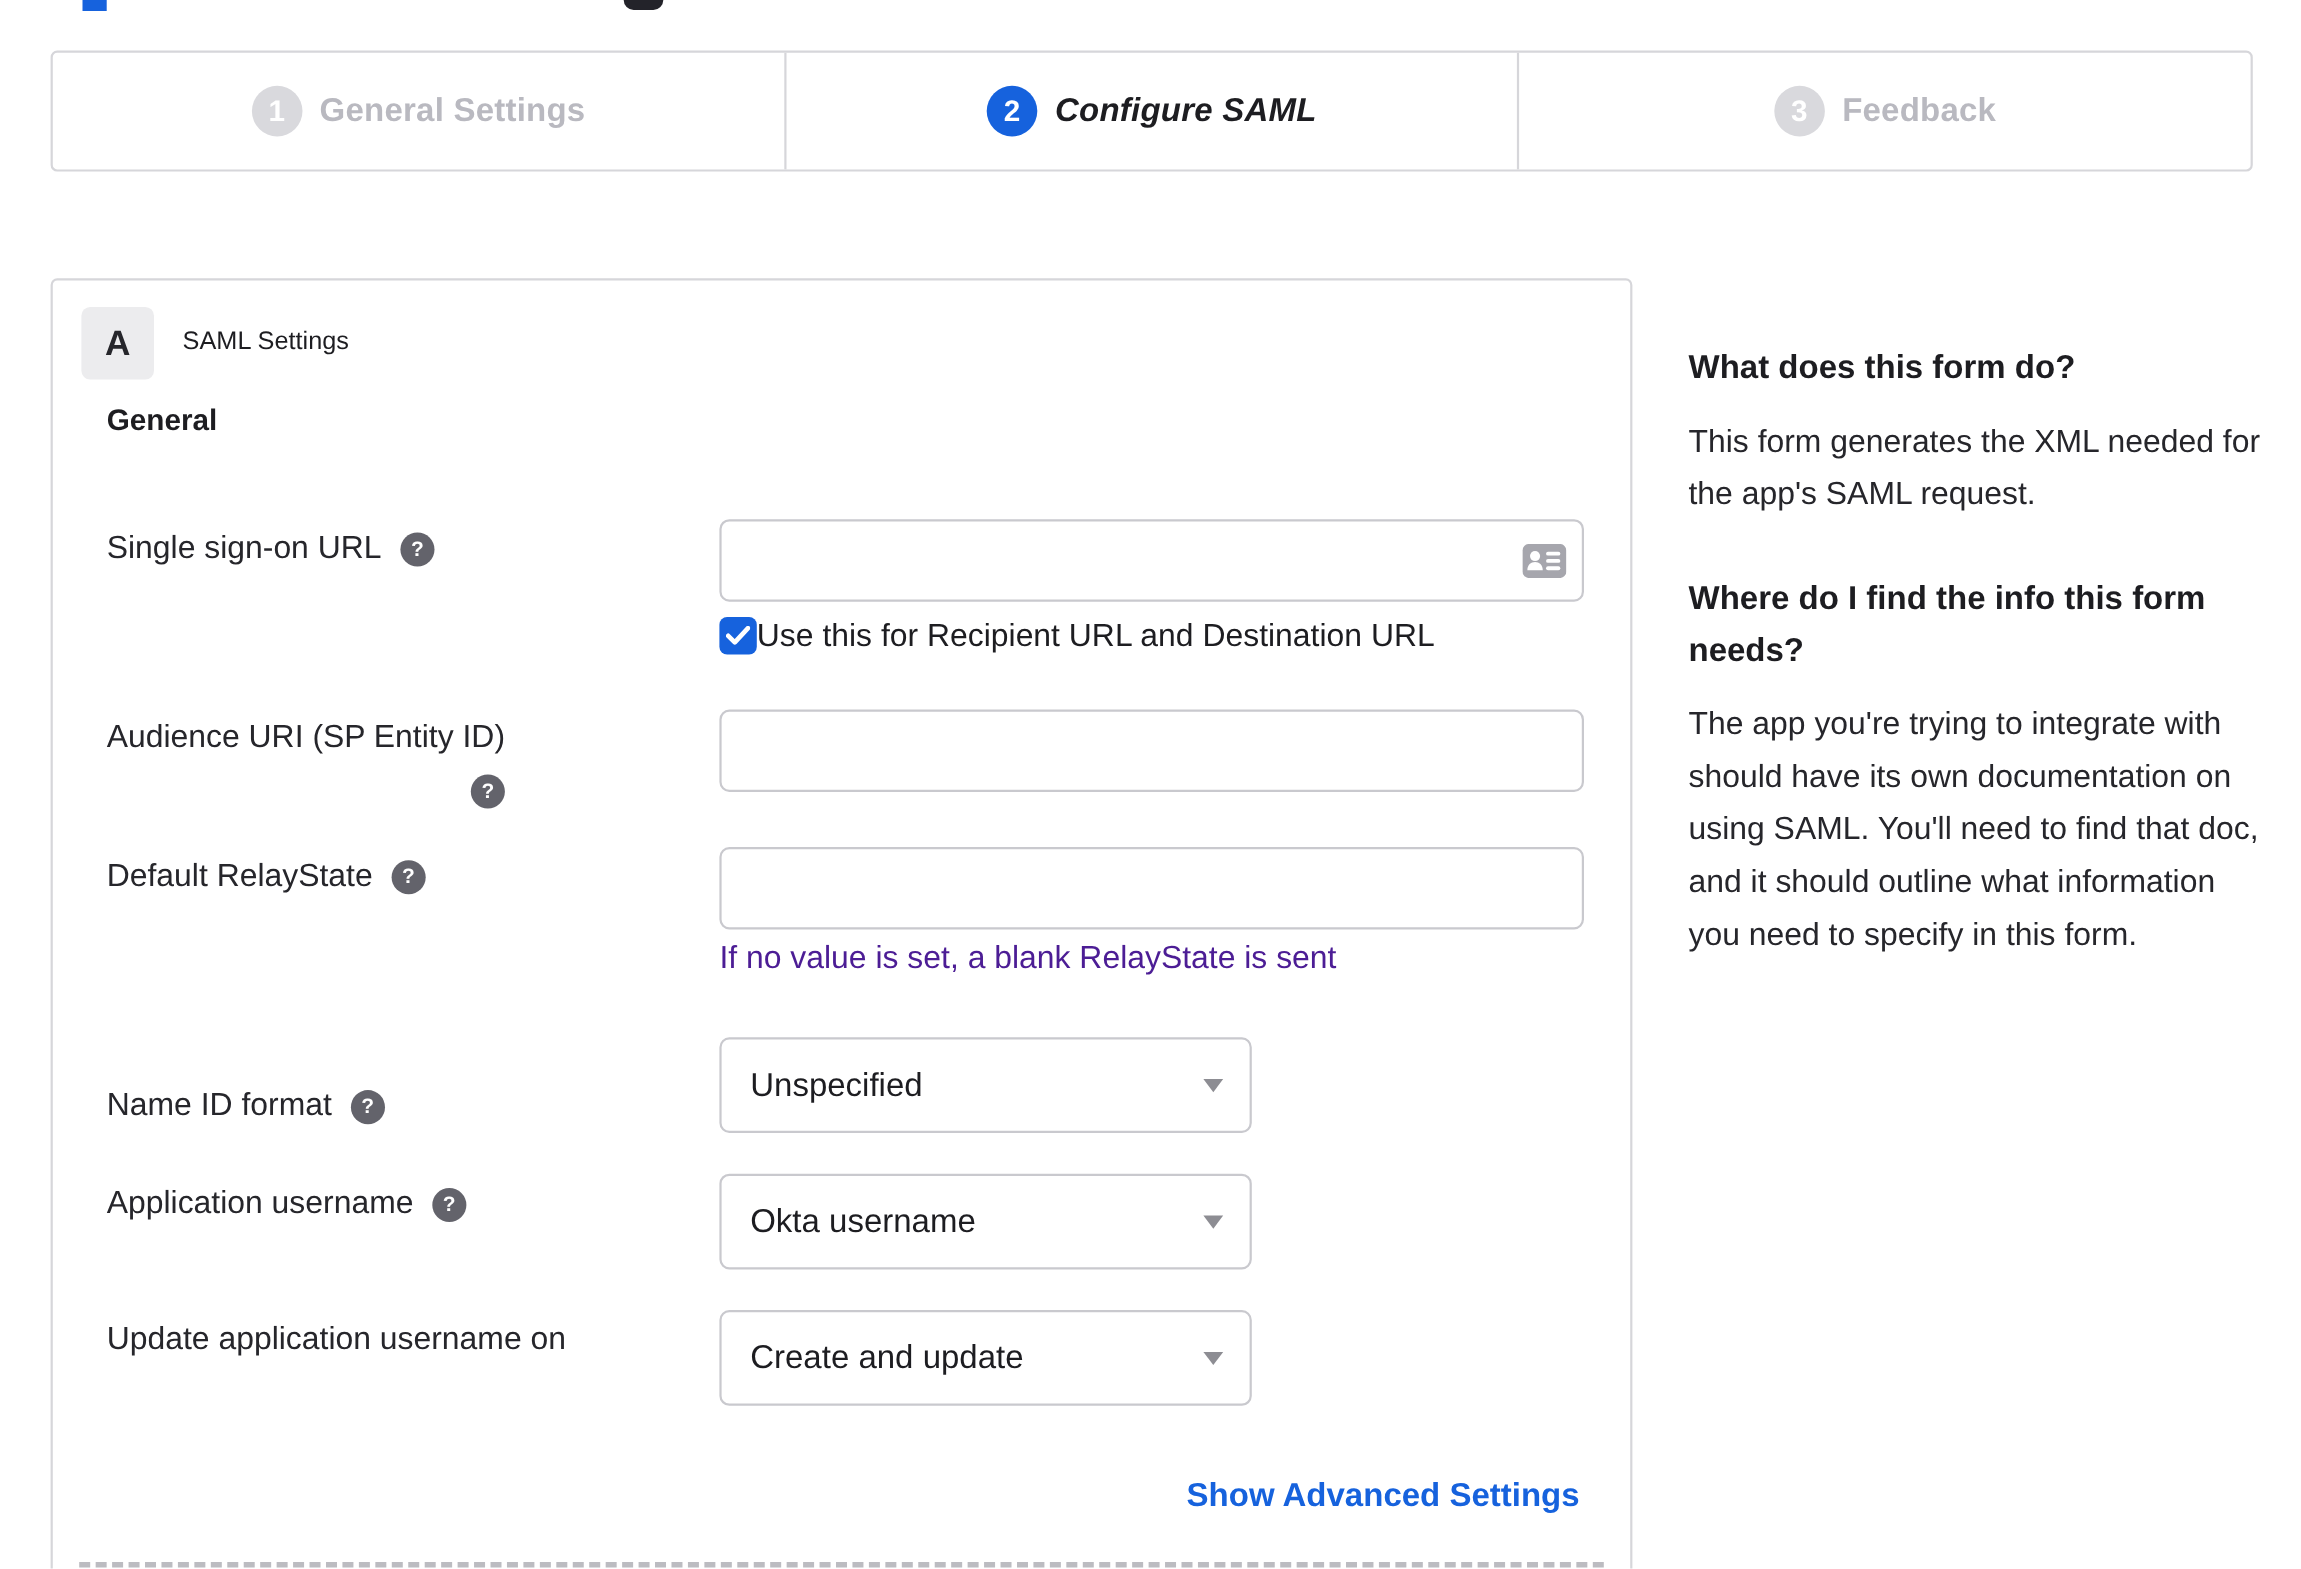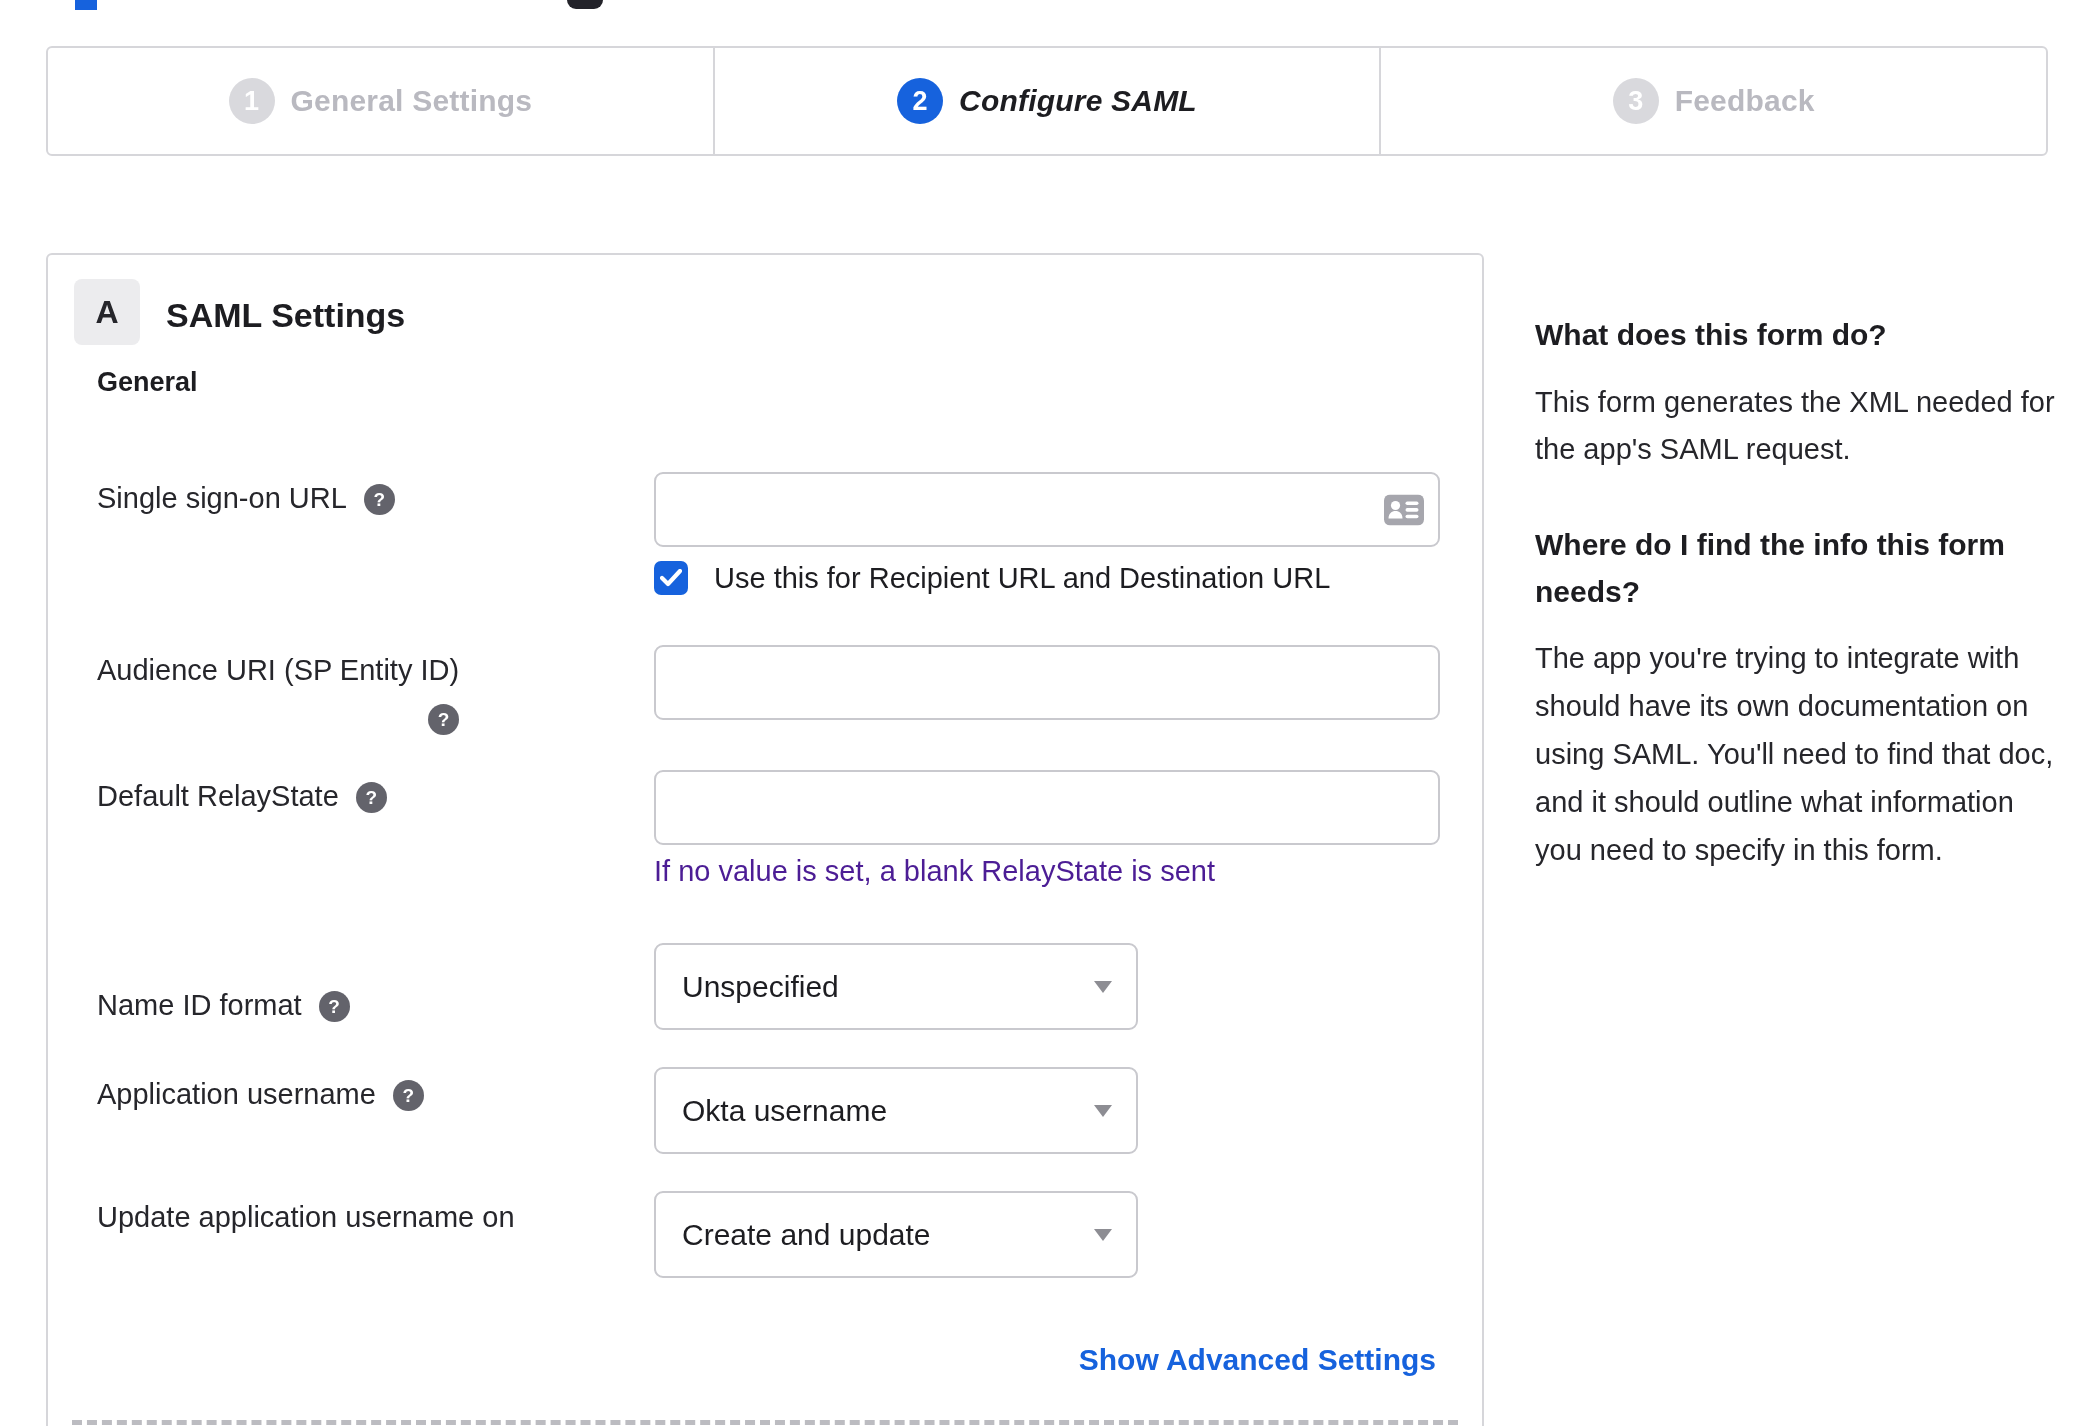--- a/index.html
+++ b/index.html
@@ -39,42 +39,42 @@
   .panel {
     position: absolute; left: 46px; top: 253px; width: 1438px; height: 1320px;
     background: #fff; border: 2px solid #d6d6da; border-radius: 6px;
   }
   .badge-a {
     position: absolute; left: 26px; top: 24px; width: 66px; height: 66px;
     background: #ececee; border-radius: 8px;
     display: flex; align-items: center; justify-content: center;
     font-size: 32px; font-weight: bold; color: #26262b;
   }
-  .section-title { position: absolute; left: 118px; top: 41px; font-size: 34px; font-weight: bold; text-align: center; }
+  .section-title { position: absolute; left: 118px; top: 41px; font-size: 23px; font-weight: normal; text-align: center; }
   .group-heading { position: absolute; left: 49px; top: 112px; font-size: 27px; font-weight: bold; }
 
   .f-label { position: absolute; display: flex; align-items: flex-end; gap: 17px; font-size: 29px; color: #26262b; }
   .help {
     width: 31px; height: 31px; border-radius: 50%;
     background: #63636b; color: #fff;
     font-size: 19px; font-weight: bold;
     display: inline-flex; align-items: center; justify-content: center;
     flex: 0 0 auto;
   }
 
   .input-wrap { position: absolute; left: 606px; width: 786px; height: 75px; }
   .text-input {
     width: 100%; height: 100%;
     border: 2px solid #c9c9ce; border-radius: 9px;
     font-family: "Liberation Sans", sans-serif; font-size: 30px;
     padding: 0 70px 0 24px; color: #1d1d21; background: #fff; outline: none;
   }
   .card-icon { position: absolute; right: 16px; top: 50%; transform: translateY(-50%); }
 
-  .check-row { position: absolute; left: 606px; display: flex; align-items: center; gap: 26px; }
+  .check-row { position: absolute; left: 606px; display: flex; align-items: center; }
   .checkbox {
     width: 34px; height: 34px; border-radius: 7px; background: #1662dd;
     display: flex; align-items: center; justify-content: center; flex: 0 0 auto;
   }
   .check-label { font-size: 29px; color: #1d1d21; }
 
   .hint { position: absolute; left: 606px; font-size: 29px; color: #4c1d95; }
 
   .select {
     position: absolute; left: 606px; width: 484px; height: 87px;

